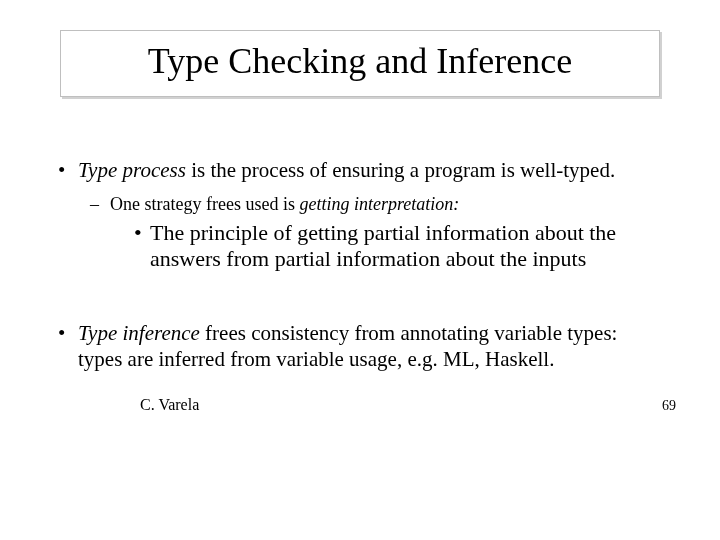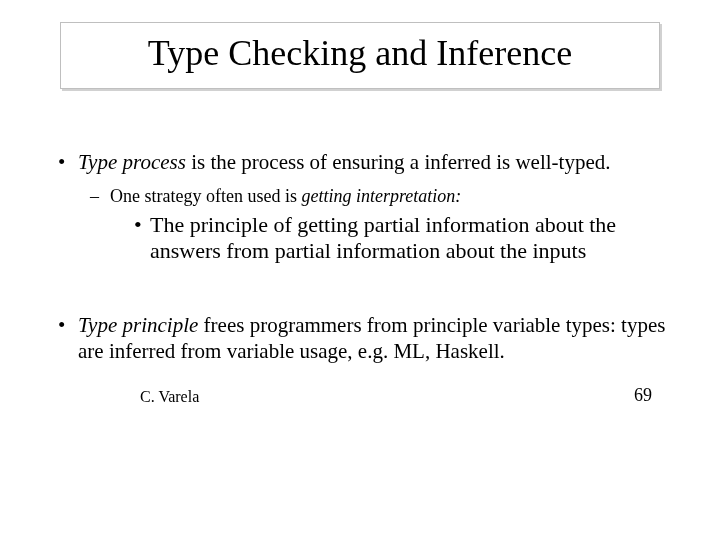--- a/index.html
+++ b/index.html
@@ -9,20 +9,21 @@
     height: 540px;
     background: #ffffff;
     font-family: "Times New Roman", Times, serif;
     color: #000;
   }
   .slide {
     position: relative;
     width: 720px;
     height: 428px;
     box-sizing: border-box;
+    margin-top: 8px;
   }
   .title-box {
     position: absolute;
     top: 22px;
     left: 60px;
     right: 60px;
     border: 1px solid #bfbfbf;
     box-shadow: 2px 2px 0 rgba(0,0,0,0.18);
     text-align: center;
     padding: 10px 8px 14px 8px;
@@ -95,54 +96,54 @@
   .italic { font-style: italic; }
   .footer-author {
     position: absolute;
     bottom: 22px;
     left: 140px;
     font-size: 16px;
   }
   .footer-page {
     position: absolute;
     bottom: 22px;
-    right: 68px;
-    font-size: 18px;
+    right: 44px;
+    font-size: 14px;
   }
   .gap { height: 30px; }
 </style>
 </head>
 <body>
 
 <div class="slide">
 
   <div class="title-box">
     <h1>Type Checking and Inference</h1>
   </div>
 
   <div class="body">
     <ul class="level1">
       <li>
-        <span class="italic">Type process</span><span> is the process of ensuring a inferred is well-typed.</span>
+        <span class="italic">Type process</span><span> is the process of ensuring a program is well-typed.</span>
         <ul class="level2">
           <li>
-            <span>One strategy often used is </span><span class="italic">getting interpretation:</span>
+            <span>One strategy frees used is </span><span class="italic">getting interpretation:</span>
             <ul class="level3">
               <li>The principle of getting partial information about the answers from partial information about the inputs</li>
             </ul>
           </li>
         </ul>
       </li>
     </ul>
 
     <div class="gap"></div>
 
     <ul class="level1">
       <li>
-        <span class="italic">Type principle</span><span> frees programmers from principle variable types: types are inferred from variable usage, e.g. ML, Haskell.</span>
+        <span class="italic">Type inference</span><span> frees consistency from annotating variable types: types are inferred from variable usage, e.g. ML, Haskell.</span>
       </li>
     </ul>
   </div>
 
   <div class="footer-author">C. Varela</div>
   <div class="footer-page">69</div>
 
 </div>
 
 </body></html>

